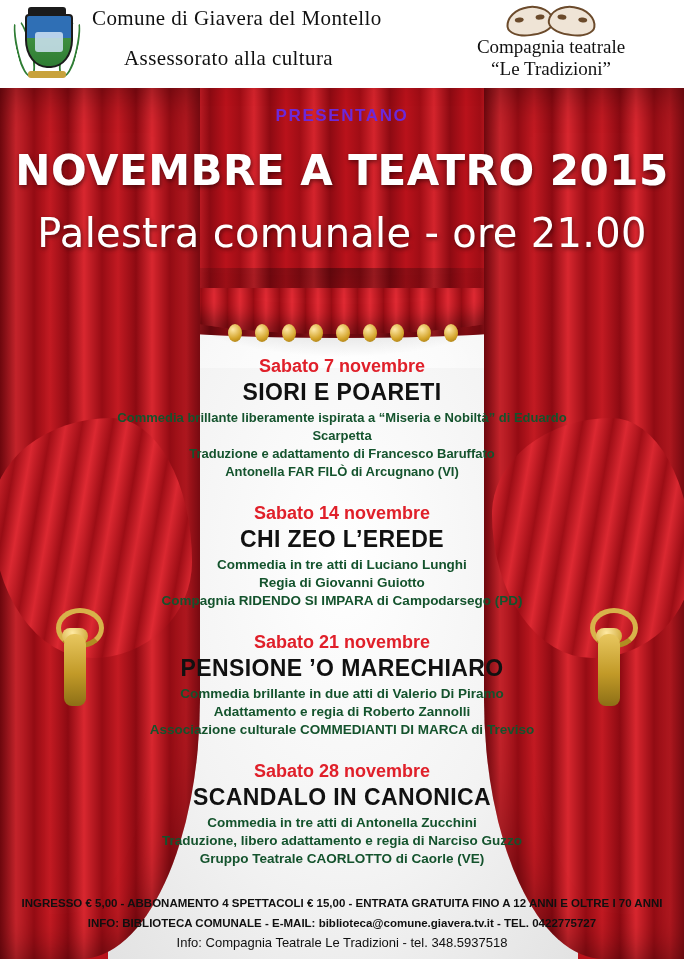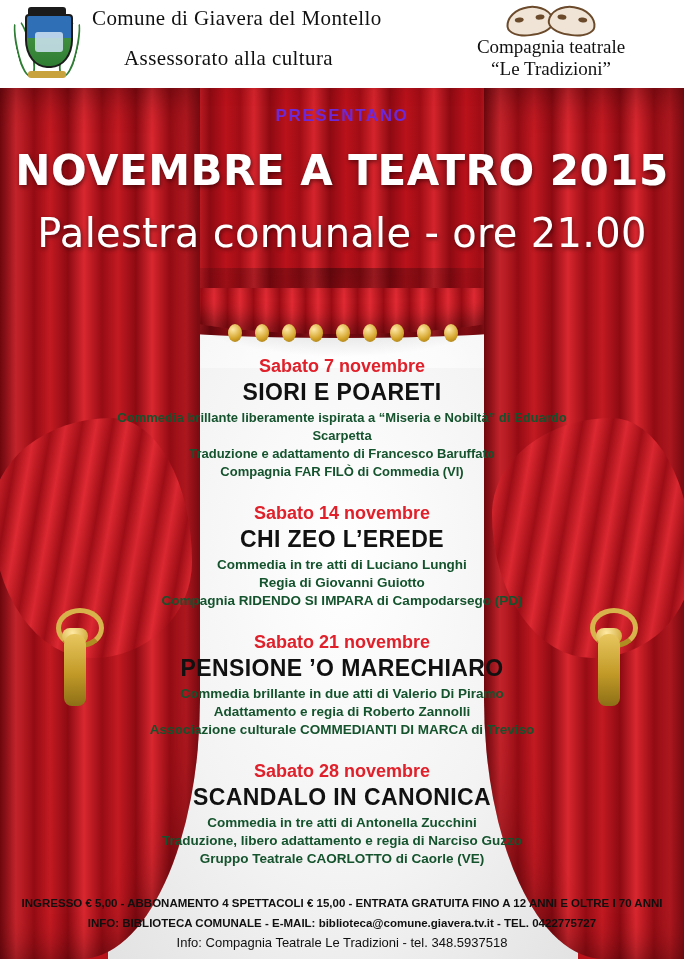--- a/index.html
+++ b/index.html
@@ -425,21 +425,21 @@
     <div class="title1">NOVEMBRE A TEATRO 2015</div>
     <div class="title2">Palestra comunale - ore 21.00</div>
 
     <div class="shows">
 
       <div class="show s1">
         <div class="show-date">Sabato 7 novembre</div>
         <div class="show-title">SIORI E POARETI</div>
         <div class="show-line">Commedia brillante liberamente ispirata a “Miseria e Nobiltà” di Eduardo Scarpetta</div>
         <div class="show-line">Traduzione e adattamento di Francesco Baruffato</div>
-        <div class="show-line">Compagnia FAR FILÒ di Commedia (VI)</div>
+        <div class="show-line">Antonella FAR FILÒ di Arcugnano (VI)</div>
       </div>
 
       <div class="show s2">
         <div class="show-date">Sabato 14 novembre</div>
         <div class="show-title">CHI ZEO L’EREDE</div>
         <div class="show-line">Commedia in tre atti di Luciano Lunghi</div>
         <div class="show-line">Regia di Giovanni Guiotto</div>
         <div class="show-line">Compagnia RIDENDO SI IMPARA di Campodarsego (PD)</div>
       </div>
 

